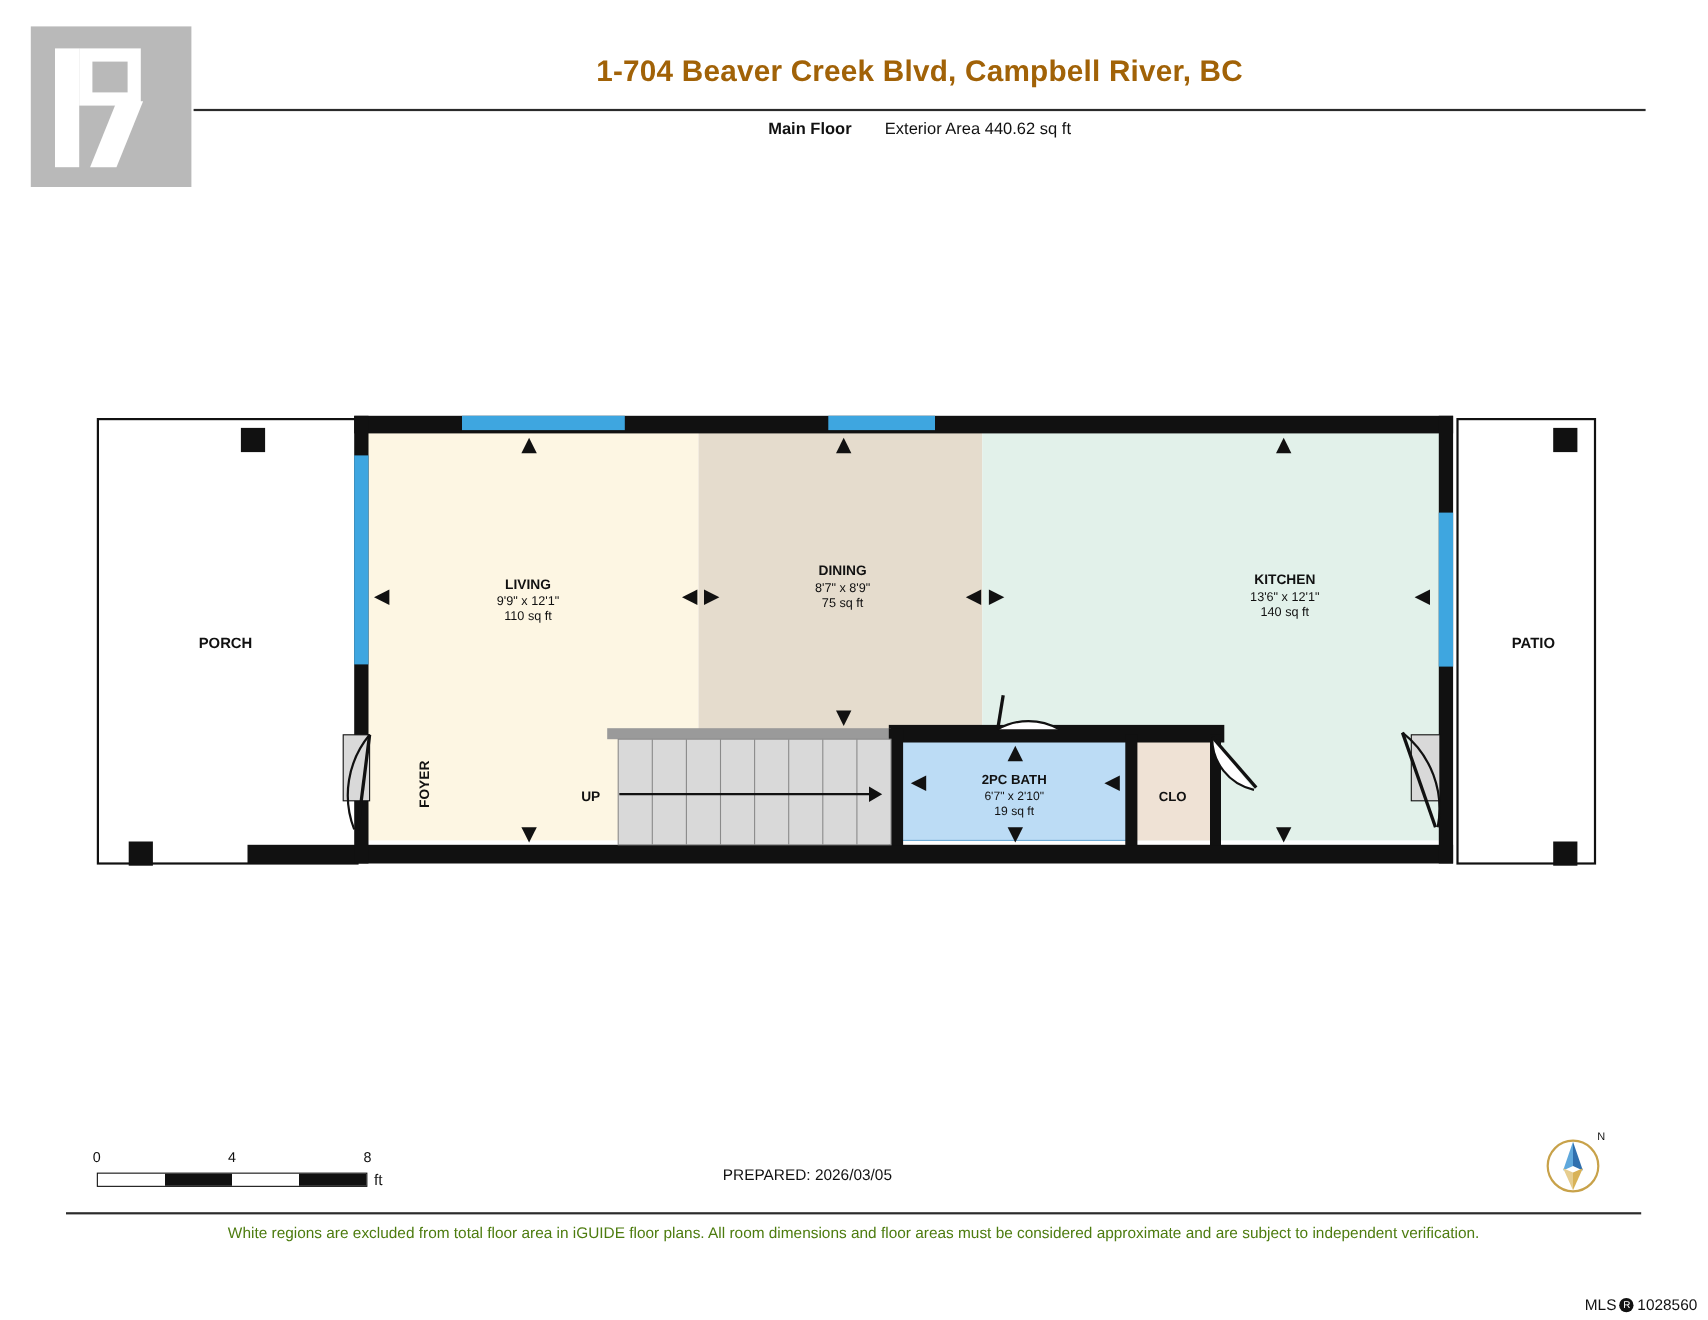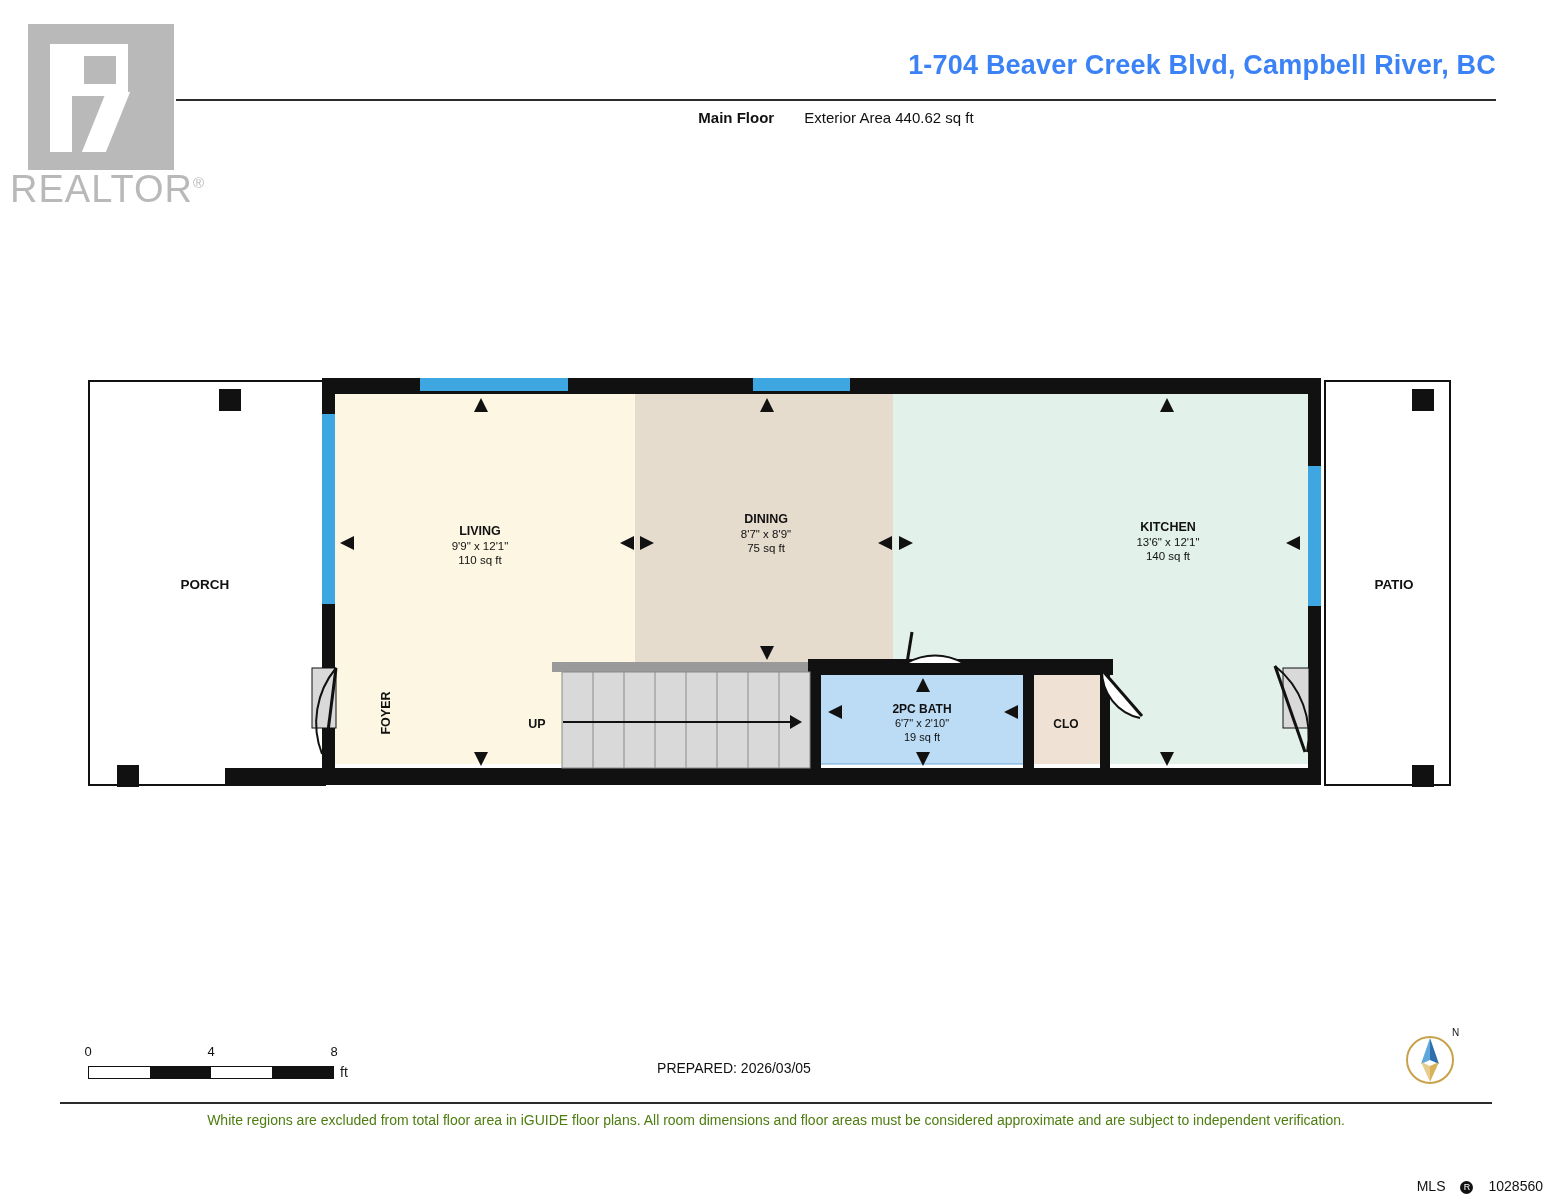--- a/index.html
+++ b/index.html
@@ -87,24 +87,24 @@
   #realtor-logo .wordmark sup {
     font-size: 15px;
     vertical-align: super;
   }
 
   #plan-title {
     position: absolute;
     left: 176px;
     top: 50px;
     width: 1320px;
-    text-align: right;
+    text-align: center;
     font-size: 27px;
     font-weight: bold;
-    color: #3b82f6;
+    color: #a16207;
     letter-spacing: 0.2px;
   }
   #title-rule {
     position: absolute;
     left: 176px;
     top: 99px;
     width: 1320px;
     height: 2px;
     background: #2b2b2b;
   }
@@ -206,22 +206,22 @@
     font-size: 14px;
     color: #4d7c0f;
   }
   #mls-badge {
     position: absolute;
     right: 10px;
     bottom: 6px;
     font-size: 14px;
     color: #111;
     display: flex;
-    align-items: flex-end;
-    gap: 14px;
+    align-items: center;
+    gap: 2px;
   }
   #mls-badge .reg {
     display: inline-block;
     width: 13px;
     height: 13px;
     border-radius: 50%;
     background: #111;
     color: #fff;
     font-size: 9px;
     line-height: 13px;
@@ -233,23 +233,20 @@
 <body>
 
 <div id="realtor-logo">
   <div class="mark">
     <div class="r-inner">
       <div class="bar"></div>
       <div class="bowl"></div>
       <div class="leg"></div>
     </div>
   </div>
-  <div class="wordmark">
-    <span>REALTOR</span><sup>®</sup>
-  </div>
 </div>
 
 <div id="plan-title">1-704 Beaver Creek Blvd, Campbell River, BC</div>
 <div id="title-rule"></div>
 <div id="subtitle-row">
   <span class="floor-label">Main Floor</span>
   <span class="area-label">Exterior Area 440.62 sq ft</span>
 </div>
 
 <svg id="floorplan" viewBox="0 0 1553 1200">

